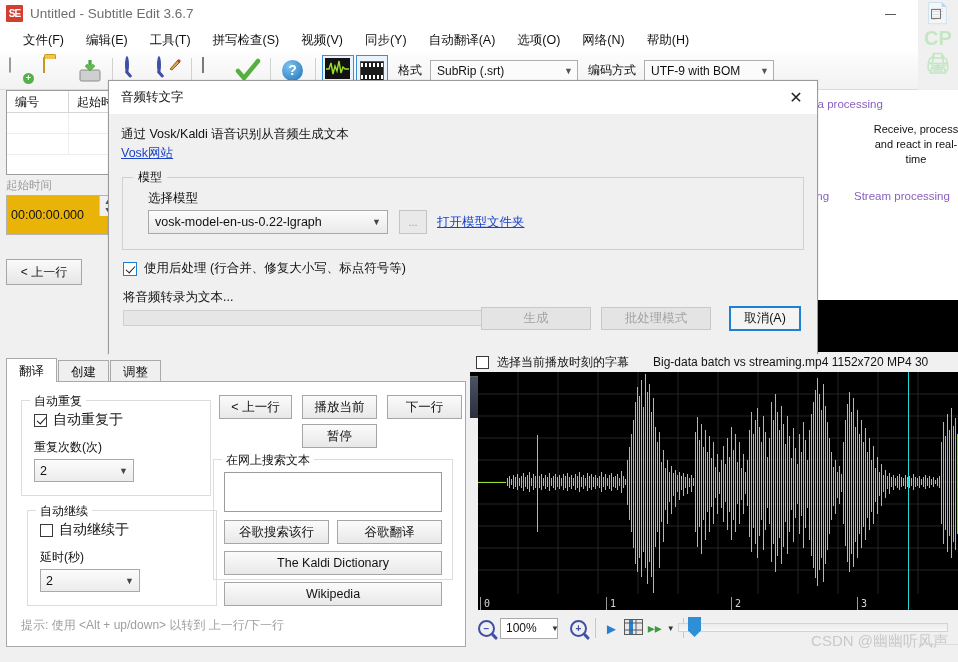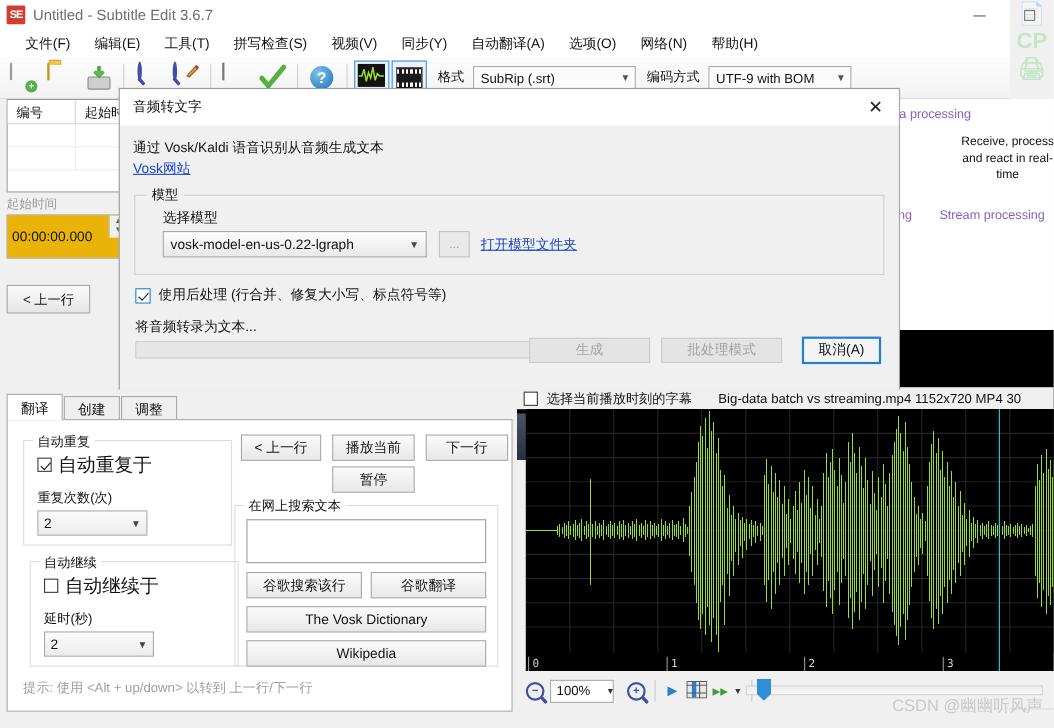--- a/index.html
+++ b/index.html
@@ -112,21 +112,21 @@
   
   .tabpanel{position:absolute;left:6px;top:268px;width:460px;height:290px;}
   .tabstrip{display:flex;height:24px;align-items:flex-end;}
   .tab{height:22px;padding:2px 12px 0 12px;border:1px solid #a9a9a9;border-bottom:none;
        background:#efefef;font-size:12.5px;color:#111;display:flex;align-items:center;margin-right:1px;}
   .tab.active{background:#fff;height:24px;position:relative;z-index:3;}
   .tabbody{border:1px solid #a9a9a9;background:#fff;height:266px;margin-top:-1px;position:relative;}
 
   .gbox{position:absolute;border:1px solid #dcdcdc;}
   .gbox>legend,.gbox .legend{position:absolute;top:-8px;left:8px;background:#fff;padding:0 4px;font-size:12px;color:#111;}
-  .chk{display:flex;align-items:center;gap:6px;font-size:17px;color:#111;}
+  .chk{display:flex;align-items:center;gap:6px;font-size:14px;color:#111;}
   .chkbox{width:13px;height:13px;border:1px solid #3a3a3a;background:#fff;display:inline-block;position:relative;}
   .chkbox.checked:after{content:"";position:absolute;left:3.5px;top:0.5px;width:4px;height:8px;
         border:solid #111;border-width:0 1.6px 1.6px 0;transform:rotate(42deg);}
   .selbox{width:100px;height:23px;border:1px solid #a9a9a9;background:linear-gradient(#fcfcfc,#ececec);
           display:flex;align-items:center;justify-content:space-between;padding:0 5px;font-size:12.5px;color:#111;}
   .wbtn{border:1px solid #a6a6a6;background:linear-gradient(#fbfbfb,#e8e8e8);font-size:12.5px;color:#111;
         display:flex;align-items:center;justify-content:center;height:24px;}
   .searchbox{border:1px solid #9c9c9c;background:#fff;}
   .hint{position:absolute;left:14px;bottom:12px;font-size:12px;color:#9e9e9e;}
 
@@ -383,28 +383,28 @@
           </div>
         </div>
 
         <div style="position:absolute;left:212px;top:13px;display:flex;gap:10px;">
           <div class="wbtn" style="width:73px">&lt; 上一行</div>
           <div class="wbtn" style="width:75px">播放当前</div>
           <div class="wbtn" style="width:75px">下一行</div>
         </div>
         <div class="wbtn" style="position:absolute;left:295px;top:42px;width:75px">暂停</div>
 
-        <div class="gbox" style="left:206px;top:77px;width:240px;height:147px;">
+        <div class="gbox" style="left:206px;top:77px;width:240px;height:121px;">
           <span class="legend">在网上搜索文本</span>
           <div class="searchbox" style="margin:12px 10px 0 10px;height:40px;"></div>
           <div style="display:flex;gap:8px;margin:8px 10px 0 10px;">
             <div class="wbtn" style="flex:1">谷歌搜索该行</div>
             <div class="wbtn" style="flex:1">谷歌翻译</div>
           </div>
-          <div class="wbtn" style="margin:7px 10px 0 10px;">The Vosk Dictionary</div>
+          <div class="wbtn" style="margin:7px 10px 0 10px;">The Kaldi Dictionary</div>
           <div class="wbtn" style="margin:7px 10px 0 10px;">Wikipedia</div>
         </div>
 
         <div class="hint">提示: 使用 &lt;Alt + up/down&gt; 以转到 上一行/下一行</div>
       </div>
     </div>
 
     <div class="videopane">
 
       <div class="videoblank">

